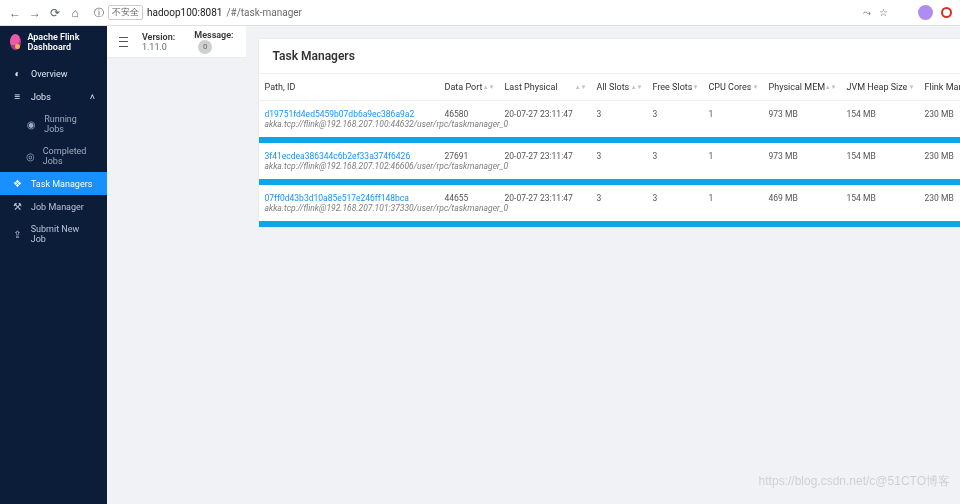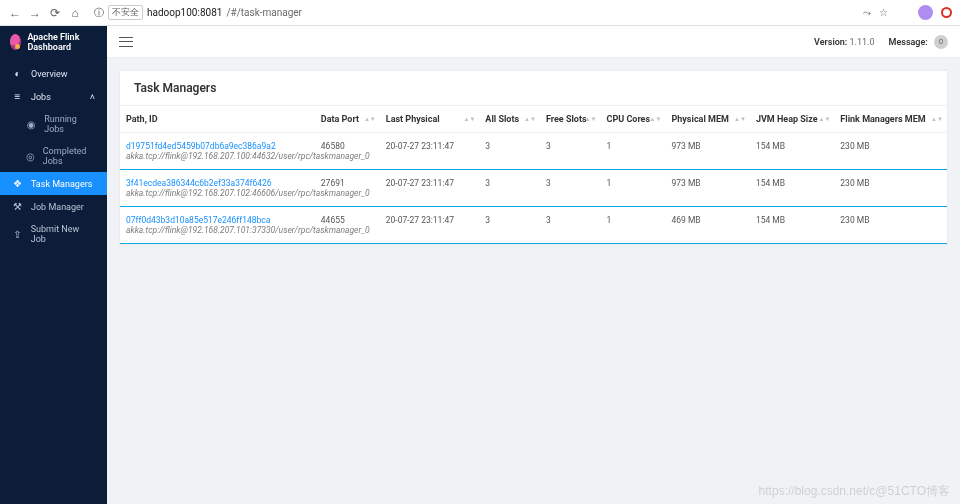--- a/index.html
+++ b/index.html
@@ -25,42 +25,42 @@
   .brand .logo::after{content:"";position:absolute;right:1px;bottom:1px;width:5px;height:5px;border-radius:50%;background:#f4b04a;}
   .menu { list-style:none; padding:4px 0; }
   .menu li { display:flex; align-items:center; gap:8px; padding:6px 12px; font-size:9px; color:#b9c3d6; cursor:pointer; }
   .menu li.section { color:#dfe6f2; }
   .menu li.sub { padding-left:26px; color:#9fabc2; }
   .menu li.active { background:#1890ff; color:#fff; }
   .menu .mi { width:11px; height:11px; display:inline-flex; align-items:center; justify-content:center; font-size:10px; }
   .menu .caret { margin-left:auto; font-size:9px; }
 
   
-  .main { flex:1; background:#f0f2f5; display:flex; flex-direction:column; min-width:0; }
+  .main { flex:1; background:#f0f2f5; display:flex; flex-direction:row; min-width:0; }
   .topbar { height:32px; background:#fff; border-bottom:1px solid #ececec; display:flex; align-items:center; padding:0 12px; font-size:9px; }
   .hamb { width:14px; height:14px; display:flex; flex-direction:column; justify-content:space-between; cursor:pointer; padding:2px 0;}
   .hamb span{height:1px;background:#555;}
   .tbgrow{flex:1;}
   .kv { margin-left:14px; color:#333; }
   .kv b { font-weight:600; }
   .kv span { color:#6b6b6b; }
   .msgb { width:14px;height:14px;border-radius:50%;background:#cfcfcf;color:#fff;display:inline-flex;align-items:center;justify-content:center;font-size:8px;margin-left:4px;}
 
   .content { padding:12px; }
   .card { background:#fff; border:1px solid #ececec; }
   .card-h { padding:10px 14px; font-size:12px; font-weight:600; border-bottom:1px solid #f0f0f0; }
   table { width:100%; border-collapse:collapse; table-layout:fixed; }
-  thead th { text-align:left; font-weight:700; font-size:9px; color:#333; padding:8px 6px; border-bottom:1px solid #f0f0f0; position:relative;}
+  thead th { text-align:left; font-weight:400; font-size:9px; color:#333; padding:8px 6px; border-bottom:1px solid #f0f0f0; position:relative;}
   thead th .sort{position:absolute;right:4px;top:50%;transform:translateY(-50%);display:flex;flex-direction:column;line-height:4px;font-size:6px;color:#c0c0c0;}
-  tbody td { font-size:8.5px; color:#555; padding:8px 6px; border-bottom:1px solid #0ea5e9; vertical-align:top;}
+  tbody td { font-size:8.5px; color:#555; padding:8px 6px; border-bottom:6px solid #0ea5e9; vertical-align:top;}
   .idlink { color:#1890ff; cursor:pointer; }
   .akka { color:#7d7d7d; font-style:italic; }
   col.c-path{width:180px;} col.c-port{width:60px;} col.c-hb{width:92px;} col.c-as{width:56px;} col.c-fs{width:56px;} col.c-cc{width:60px;} col.c-pm{width:78px;} col.c-jh{width:78px;} col.c-fm{width:104px;}
 
-  .wm{position:absolute;right:10px;bottom:4px;font-size:12px;color:rgba(0,0,0,.15);font-family:sans-serif;}
+  .wm{position:absolute;right:10px;bottom:14px;font-size:12px;color:rgba(0,0,0,.15);font-family:sans-serif;}
 </style>
 </head>
 <body>
 
 <div class="chrome">
   <div class="nav-icn">←</div>
   <div class="nav-icn">→</div>
   <div class="nav-icn">⟳</div>
   <div class="nav-icn">⌂</div>
   <div class="addr">

